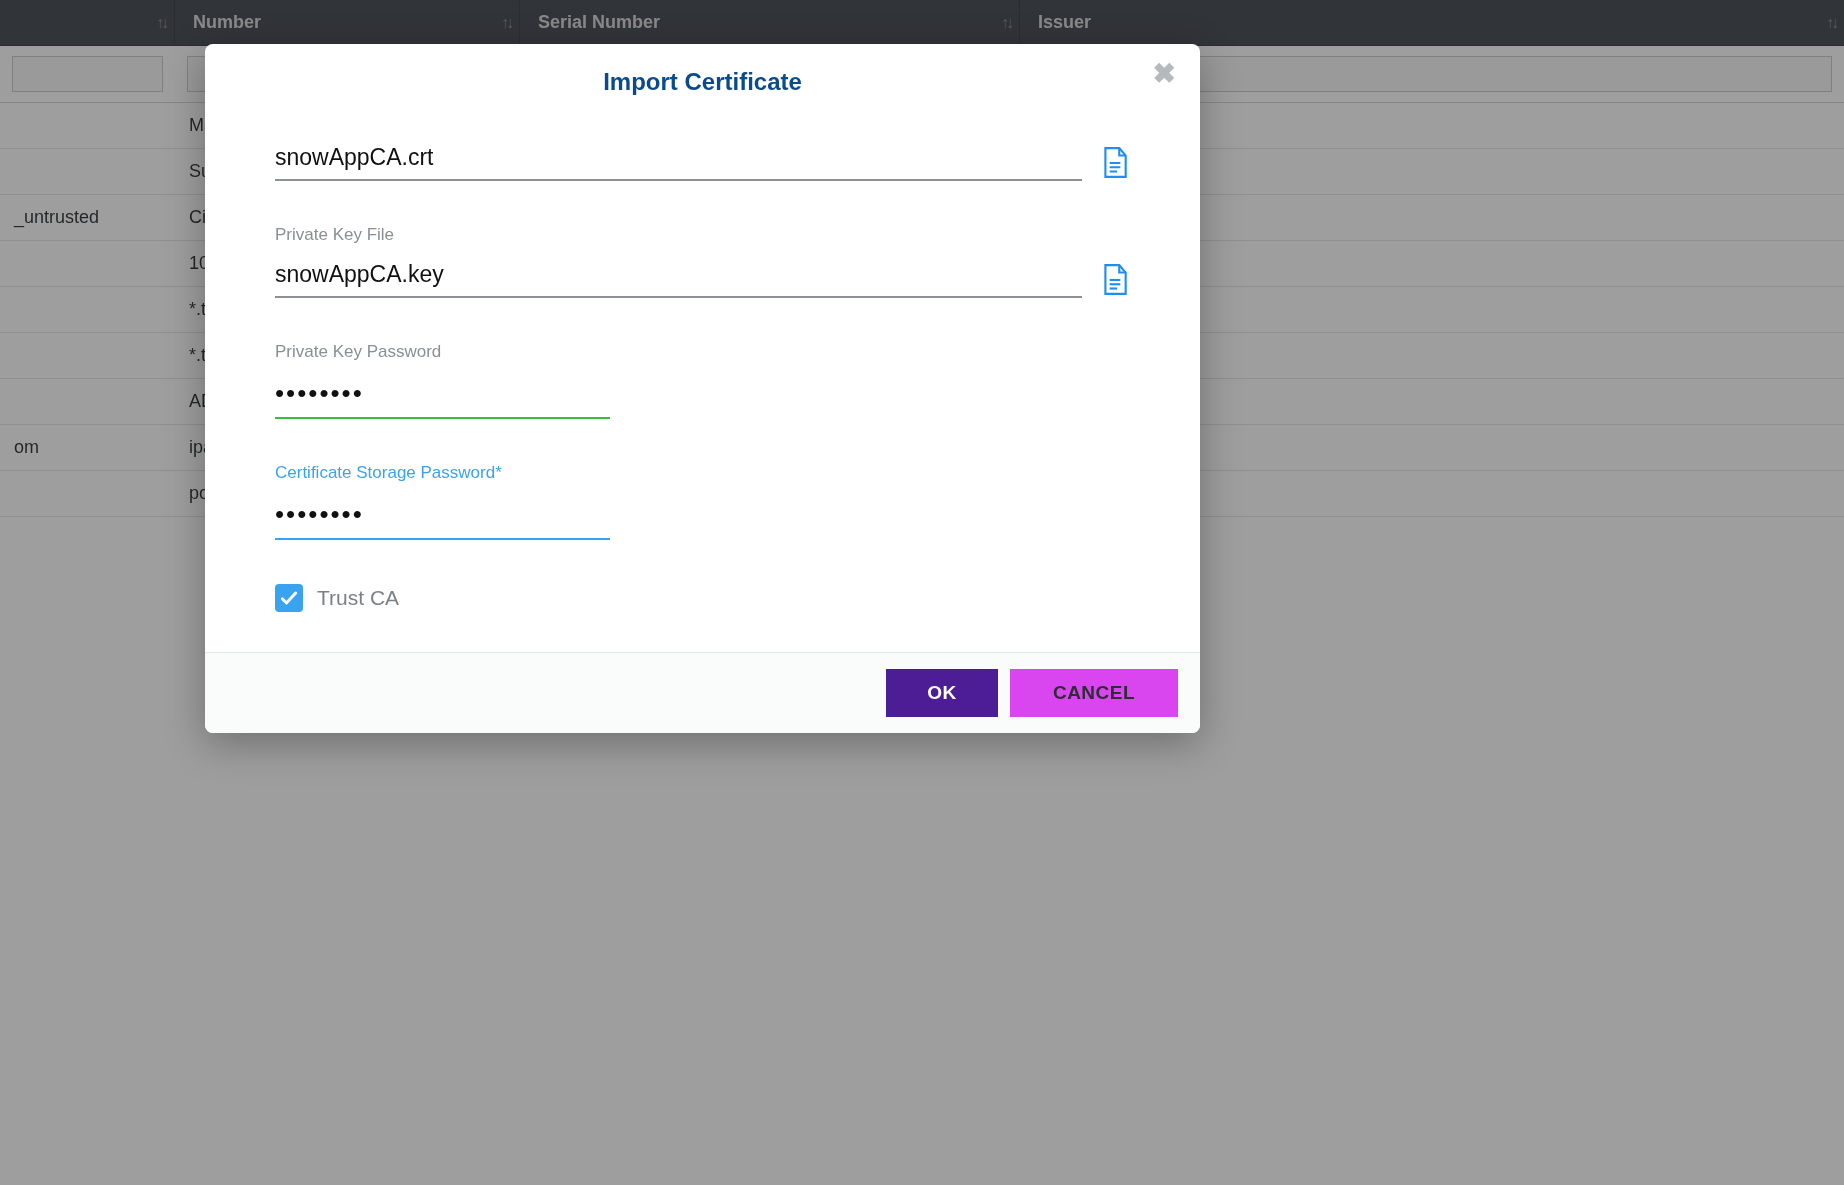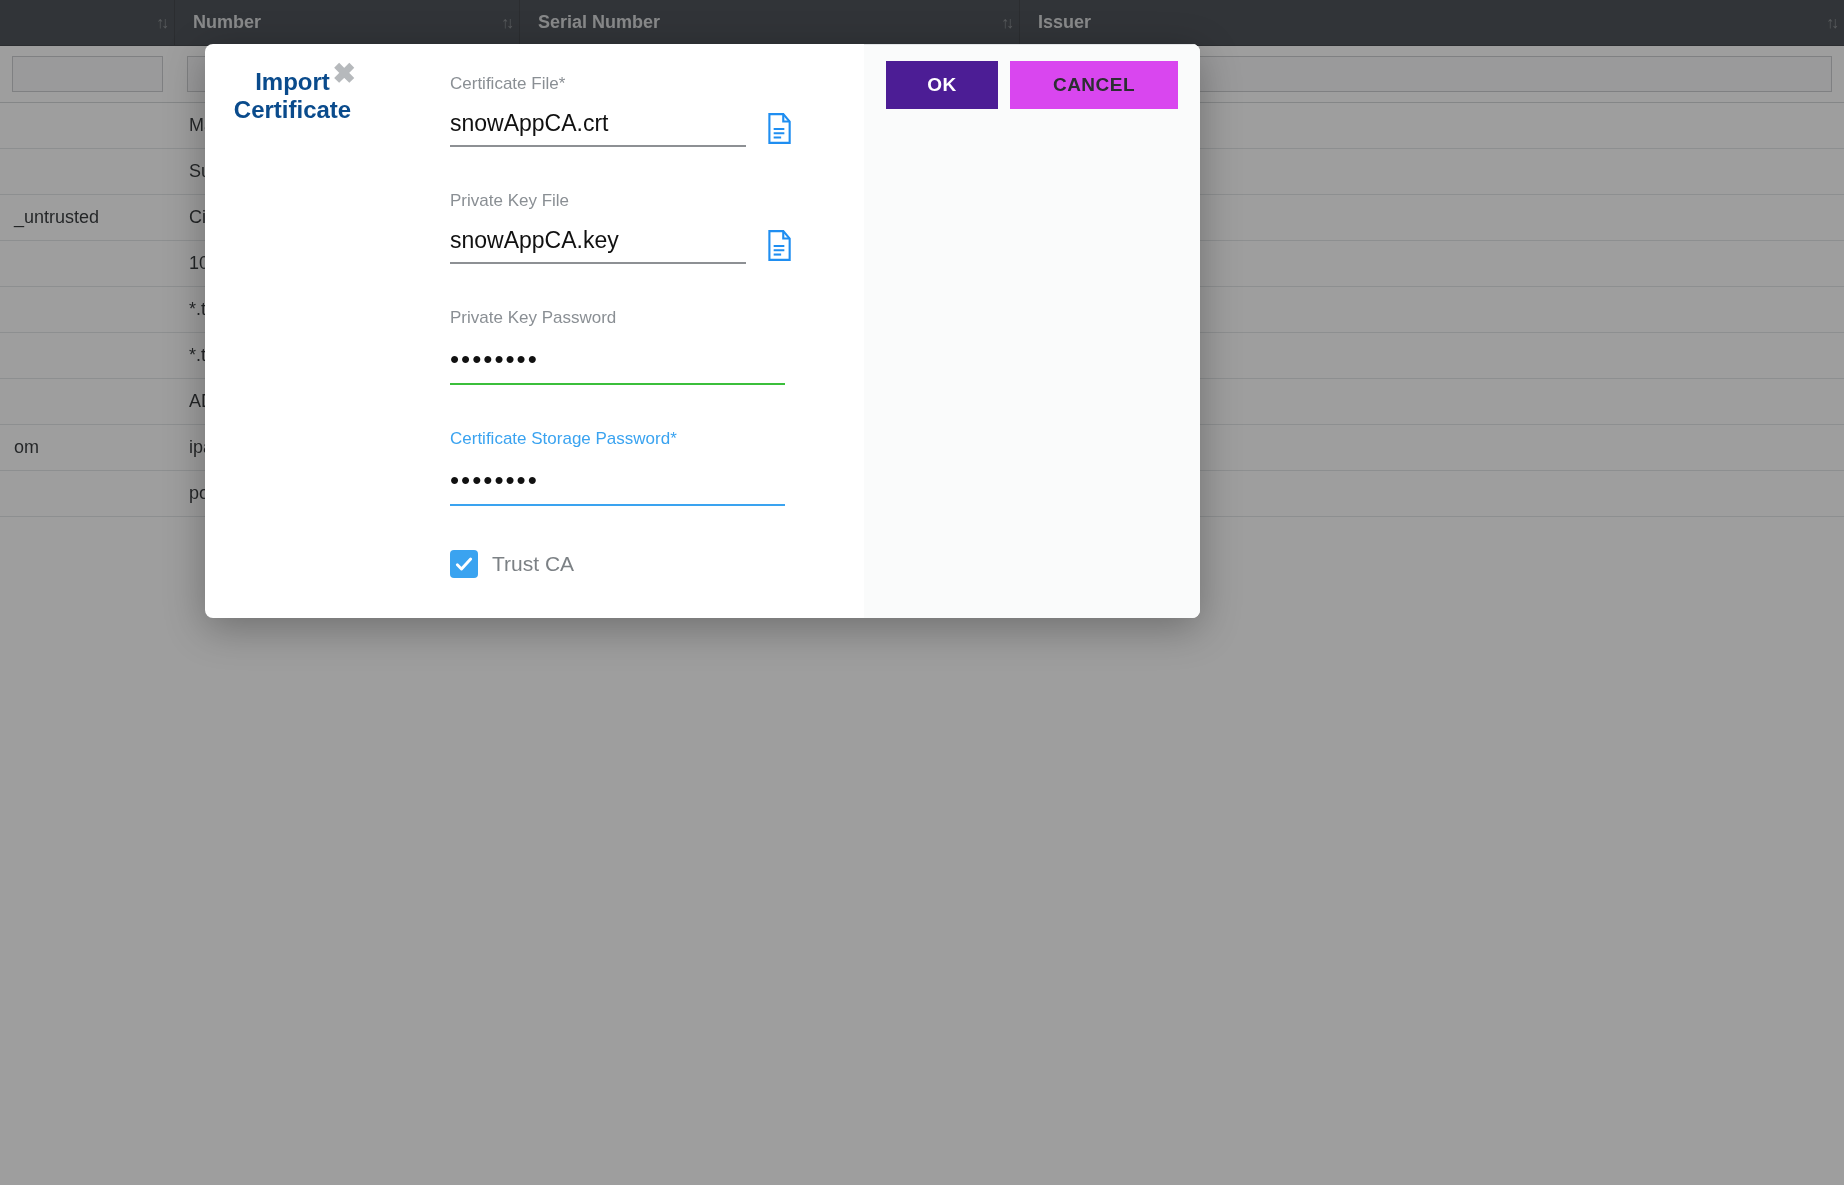--- a/index.html
+++ b/index.html
@@ -75,21 +75,21 @@
   }
 
   
   .modal {
     position: absolute;
     left: 205px; top: 44px;
     width: 995px;
     background: #fff;
     border-radius: 8px;
     box-shadow: 0 10px 40px rgba(0,0,0,.3);
-    display: flex; 
+    display: flex; flex-direction: column;
     overflow: hidden;
   }
   .modal-header {
     position: relative;
     padding: 24px 0 12px;
     text-align: center;
   }
   .modal-title {
     font-size: 24px;
     font-weight: 700;
@@ -256,21 +256,20 @@
 
 <div class="modal">
   <div class="modal-header">
     <div class="modal-title">Import Certificate</div>
     <div class="modal-close">✖</div>
   </div>
 
   <div class="modal-body">
 
     <div class="field">
-      <div class="field-label">Certificate File*</div>
       <div class="field-row">
         <input class="text-input" value="snowAppCA.crt" style="">
         <div class="file-btn">
           <svg viewBox="0 0 24 30">
             <path d="M3 1 h13 l6 7 v20 h-19 z" fill="none" stroke="#1f8ef1" stroke-width="2"></path>
             <path d="M16 1 v7 h6" fill="none" stroke="#1f8ef1" stroke-width="2"></path>
             <line x1="7" y1="15" x2="17" y2="15" stroke="#1f8ef1" stroke-width="2"></line>
             <line x1="7" y1="19" x2="17" y2="19" stroke="#1f8ef1" stroke-width="2"></line>
             <line x1="7" y1="23" x2="14" y2="23" stroke="#1f8ef1" stroke-width="2"></line>
           </svg>

